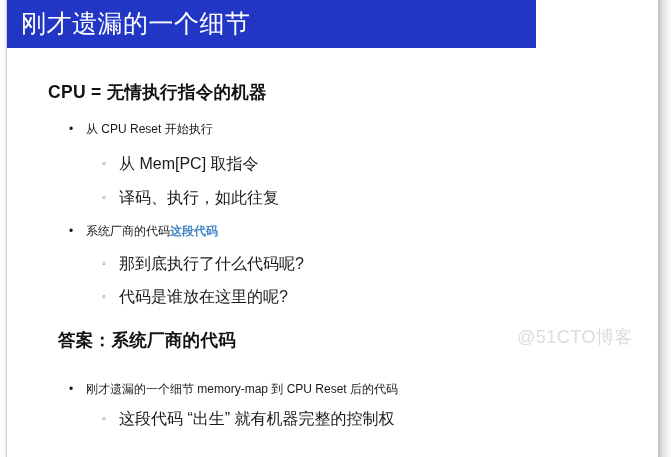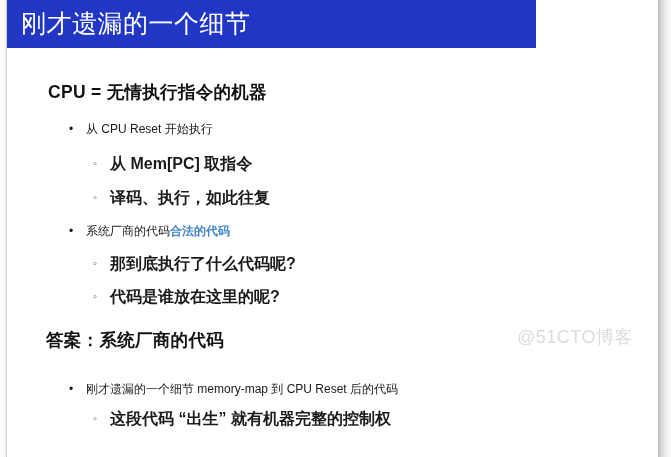--- a/index.html
+++ b/index.html
@@ -79,37 +79,37 @@
 
   .heading {
     position: absolute;
     font-size: 17.5px;
     font-weight: bold;
     color: #121212;
     white-space: nowrap;
     letter-spacing: 0.3px;
   }
   .heading.h1 { left: 41px; top: 32px; }
-  .heading.h2 { left: 39px; top: 280px; }
+  .heading.h2 { left: 51px; top: 280px; }
 
   .bullet {
     position: absolute;
     font-size: 12px;
     color: #1a1a1a;
     white-space: nowrap;
     line-height: 22px;
   }
   .bullet .marker {
     display: inline-block;
     width: 17px;
     text-align: left;
     color: #1a1a1a;
   }
   .bullet.lvl1 { left: 62px; }
-  .bullet.lvl2 { left: 86px; font-size: 16px; font-weight: bold; }
+  .bullet.lvl2 { left: 95px; font-size: 16px; }
   .bullet.lvl2 .marker { font-size: 11px; color: #555; position: relative; top: -2px; }
 
   
   .b1 { top: 70px; }
   .b2 { top: 105px; }
   .b3 { top: 139px; }
   .b4 { top: 172px; }
   .b5 { top: 205px; }
   .b6 { top: 238px; }
 
@@ -155,21 +155,21 @@
 
       <div class="bullet lvl2 b2">
         <span class="marker">◦</span><span>从 Mem[PC] 取指令</span>
       </div>
 
       <div class="bullet lvl2 b3">
         <span class="marker">◦</span><span>译码、执行，如此往复</span>
       </div>
 
       <div class="bullet lvl1 b4">
-        <span class="marker">•</span><span>系统厂商的代码</span><span class="hl">合法的代码</span>
+        <span class="marker">•</span><span>系统厂商的代码</span><span class="hl">这段代码</span>
       </div>
 
       <div class="bullet lvl2 b5">
         <span class="marker">◦</span><span>那到底执行了什么代码呢?</span>
       </div>
 
       <div class="bullet lvl2 b6">
         <span class="marker">◦</span><span>代码是谁放在这里的呢?</span>
       </div>
 

